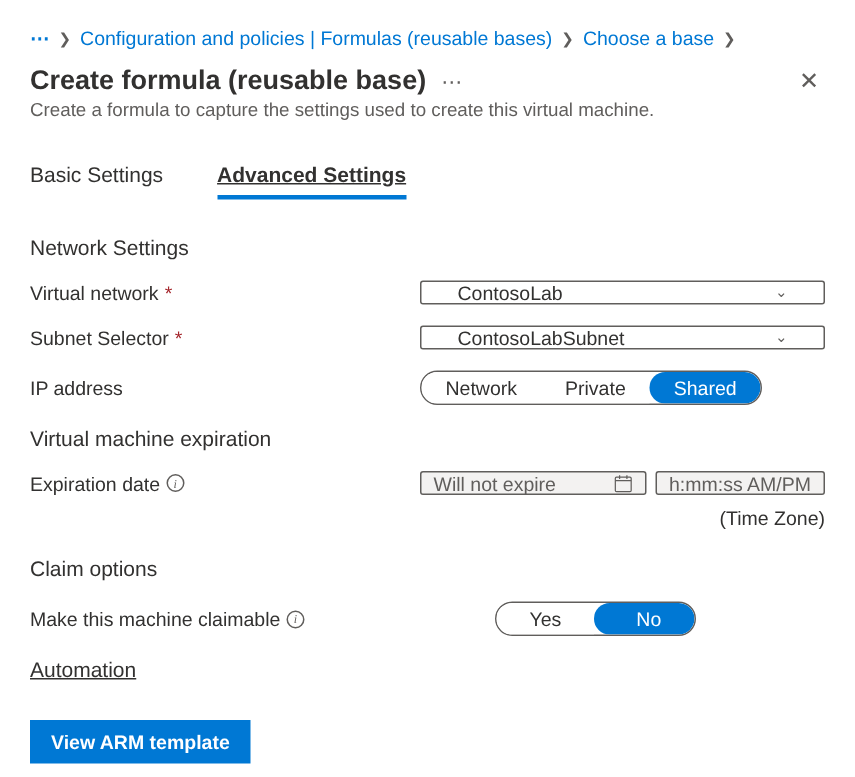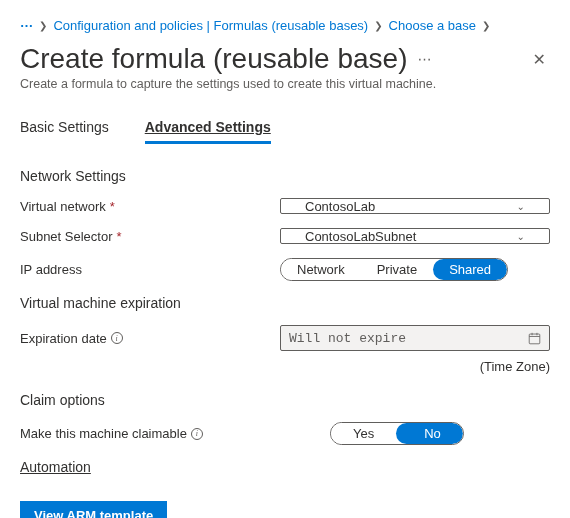--- a/index.html
+++ b/index.html
@@ -3,39 +3,39 @@
 <meta charset="utf-8">
 <style>
 * { box-sizing: border-box; margin: 0; padding: 0; }
 body { font-family: "Segoe UI", -apple-system, sans-serif; font-size: 13px; color: #323130; background: #fff; width: 570px; padding: 18px 20px; }
 .breadcrumb { display: flex; align-items: center; gap: 6px; font-size: 13px; margin-bottom: 10px; flex-wrap: wrap; }
 .breadcrumb .link { color: #0078d4; cursor: pointer; }
 .breadcrumb .dots { color: #0078d4; font-weight: bold; }
 .breadcrumb .chev { color: #605e5c; font-size: 10px; }
 .title-row { display: flex; align-items: center; justify-content: space-between; margin-bottom: 2px; }
 .title-left { display: flex; align-items: center; gap: 10px; }
-h1 { font-size: 28px; font-weight: 400; }
+h1 { font-size: 18px; font-weight: 700; }
 .more-dots { color: #605e5c; font-size: 14px; letter-spacing: 1px; }
 .close-x { font-size: 16px; color: #605e5c; cursor: pointer; font-weight: 300; margin-right: 4px; }
 .subtitle { font-size: 12.5px; color: #605e5c; margin-bottom: 28px; }
 .tabs { display: flex; gap: 36px; border-bottom: none; margin-bottom: 24px; }
 .tab { font-size: 14px; padding-bottom: 6px; cursor: pointer; color: #323130; }
 .tab.active { color: #323130; font-weight: 600; border-bottom: 3px solid #0078d4; text-decoration: underline; }
 .section-title { font-size: 14px; color: #323130; margin-bottom: 14px; margin-top: 4px; }
 .field-row { display: flex; margin-bottom: 14px; }
 .label { width: 260px; font-size: 13px; color: #323130; display: flex; align-items: center; gap: 4px; }
 .req { color: #a4262c; }
 .info-ic { display: inline-flex; width: 12px; height: 12px; border: 1px solid #605e5c; border-radius: 50%; align-items: center; justify-content: center; font-size: 8px; color: #605e5c; font-style: italic; font-family: Georgia, serif; }
 .select { flex: 1; border: 1px solid #605e5c; border-radius: 2px; height: 16px; display: flex; align-items: center; justify-content: space-between; padding: 0 24px; font-size: 13px; background: #fff; cursor: pointer; }
 .chev-down { font-size: 10px; color: #605e5c; }
 .pill-group { display: flex; border: 1px solid #605e5c; border-radius: 14px; overflow: hidden; background: #fff; }
 .pill { padding: 3px 16px; font-size: 13px; cursor: pointer; background: #fff; }
 .pill.active { background: #0078d4; color: #fff; border-radius: 14px; }
 .date-row { display: flex; gap: 6px; flex: 1; }
-.date-input, .time-input { border: 1px solid #605e5c; background: #f3f2f1; color: #605e5c; height: 26px; padding: 0 8px; font-size: 13px; border-radius: 2px; display: flex; align-items: center; justify-content: space-between; font-family: Liberation Mono, monospace; }
+.date-input, .time-input { border: 1px solid #605e5c; background: #f3f2f1; color: #605e5c; height: 16px; padding: 0 8px; font-size: 13px; border-radius: 2px; display: flex; align-items: center; justify-content: space-between; }
 .date-input { flex: 1.4; }
 .time-input { flex: 1; }
 .cal-ic svg { width: 13px; height: 13px; display: block; }
 .timezone { text-align: right; font-size: 13px; color: #323130; margin-bottom: 18px; margin-top: -6px; }
 .yn-group { display: flex; border: 1px solid #605e5c; border-radius: 14px; overflow: hidden; margin-left: 50px; }
 .yn { padding: 3px 22px; font-size: 13px; cursor: pointer; background: #fff; }
 .yn.active { background: #0078d4; color: #fff; border-radius: 14px; padding-left: 28px; }
 .primary-btn { background: #0078d4; color: #fff; border: none; padding: 7px 14px; font-size: 13px; font-weight: 600; cursor: pointer; margin-top: 6px; }
 .automation-title { margin-bottom: 20px; text-decoration: underline; }
 </style>
@@ -112,20 +112,23 @@
       <span>Will not expire</span>
       <span class="cal-ic">
         <svg viewBox="0 0 16 16">
             <rect x="1.5" y="2.5" width="13" height="12" rx="1" fill="none" stroke="#605e5c" stroke-width="1"></rect>
             <line x1="1.5" y1="5.5" x2="14.5" y2="5.5" stroke="#605e5c" stroke-width="1"></line>
             <line x1="5" y1="1" x2="5" y2="4" stroke="#605e5c" stroke-width="1"></line>
             <line x1="11" y1="1" x2="11" y2="4" stroke="#605e5c" stroke-width="1"></line>
           </svg>
       </span>
     </div>
+    <div class="time-input">
+      <span>h:mm:ss AM/PM</span>
+    </div>
   </div>
 </div>
 <div class="timezone">(Time Zone)</div>
 
 <div class="section-title">Claim options</div>
 
 <div class="field-row">
   <div class="label">
     <span>Make this machine claimable</span>
     <span class="info-ic">i</span>

